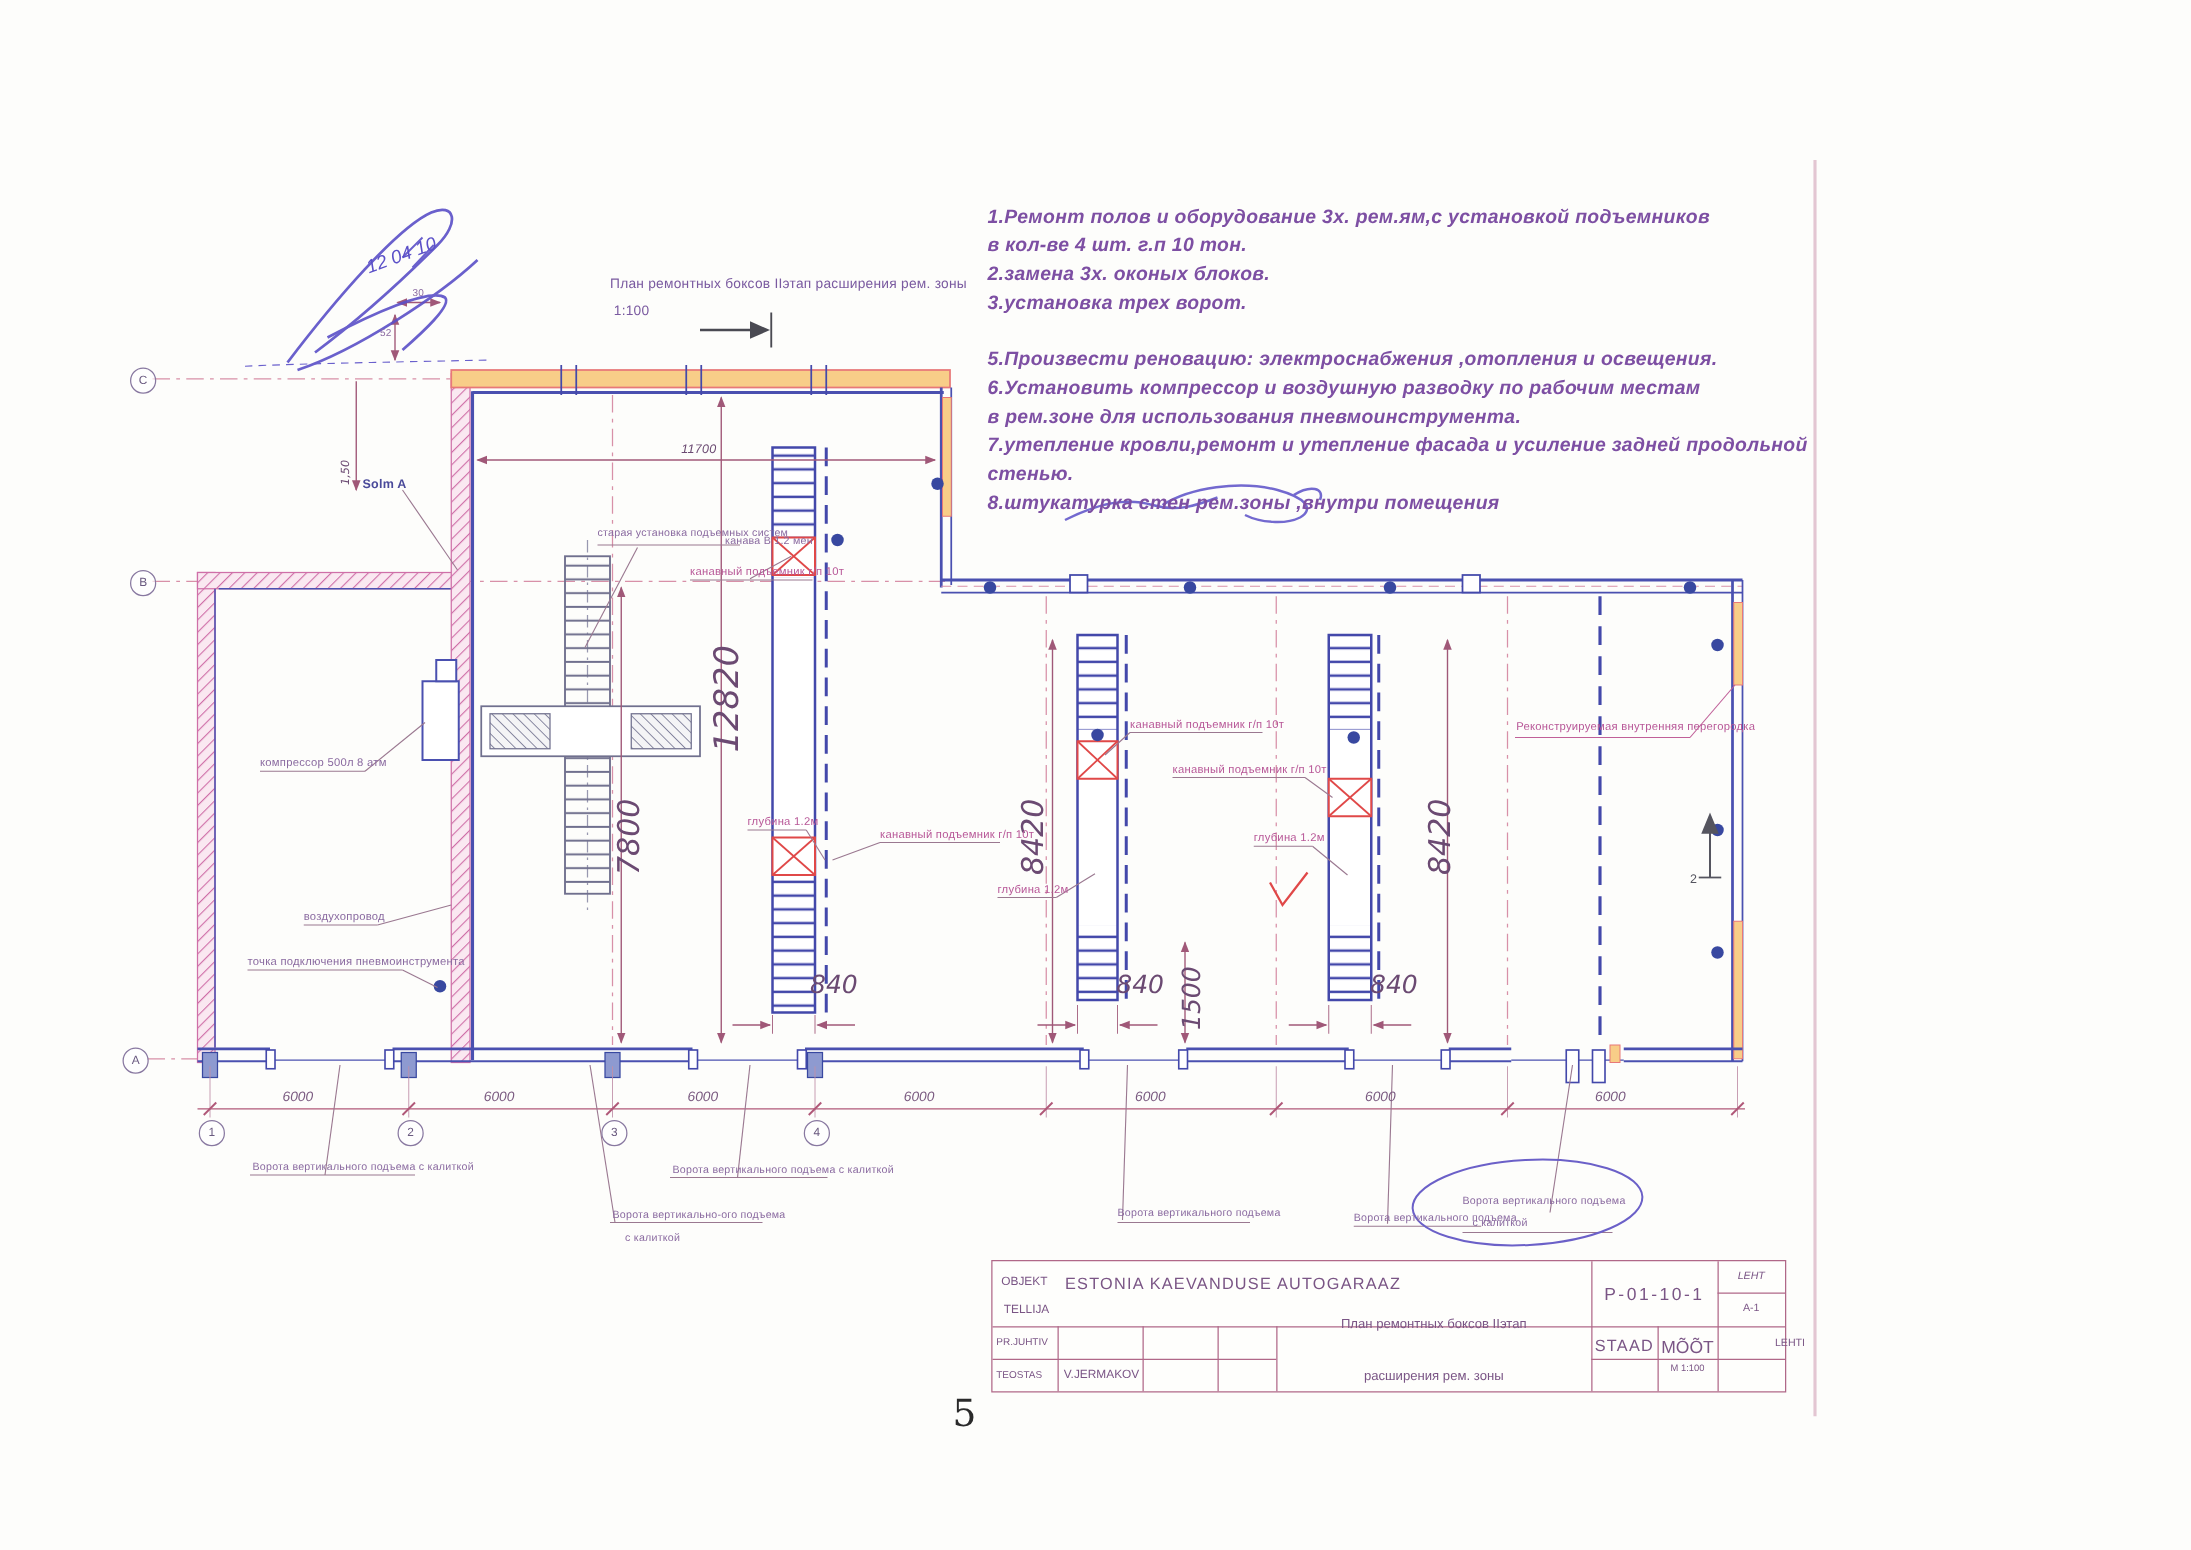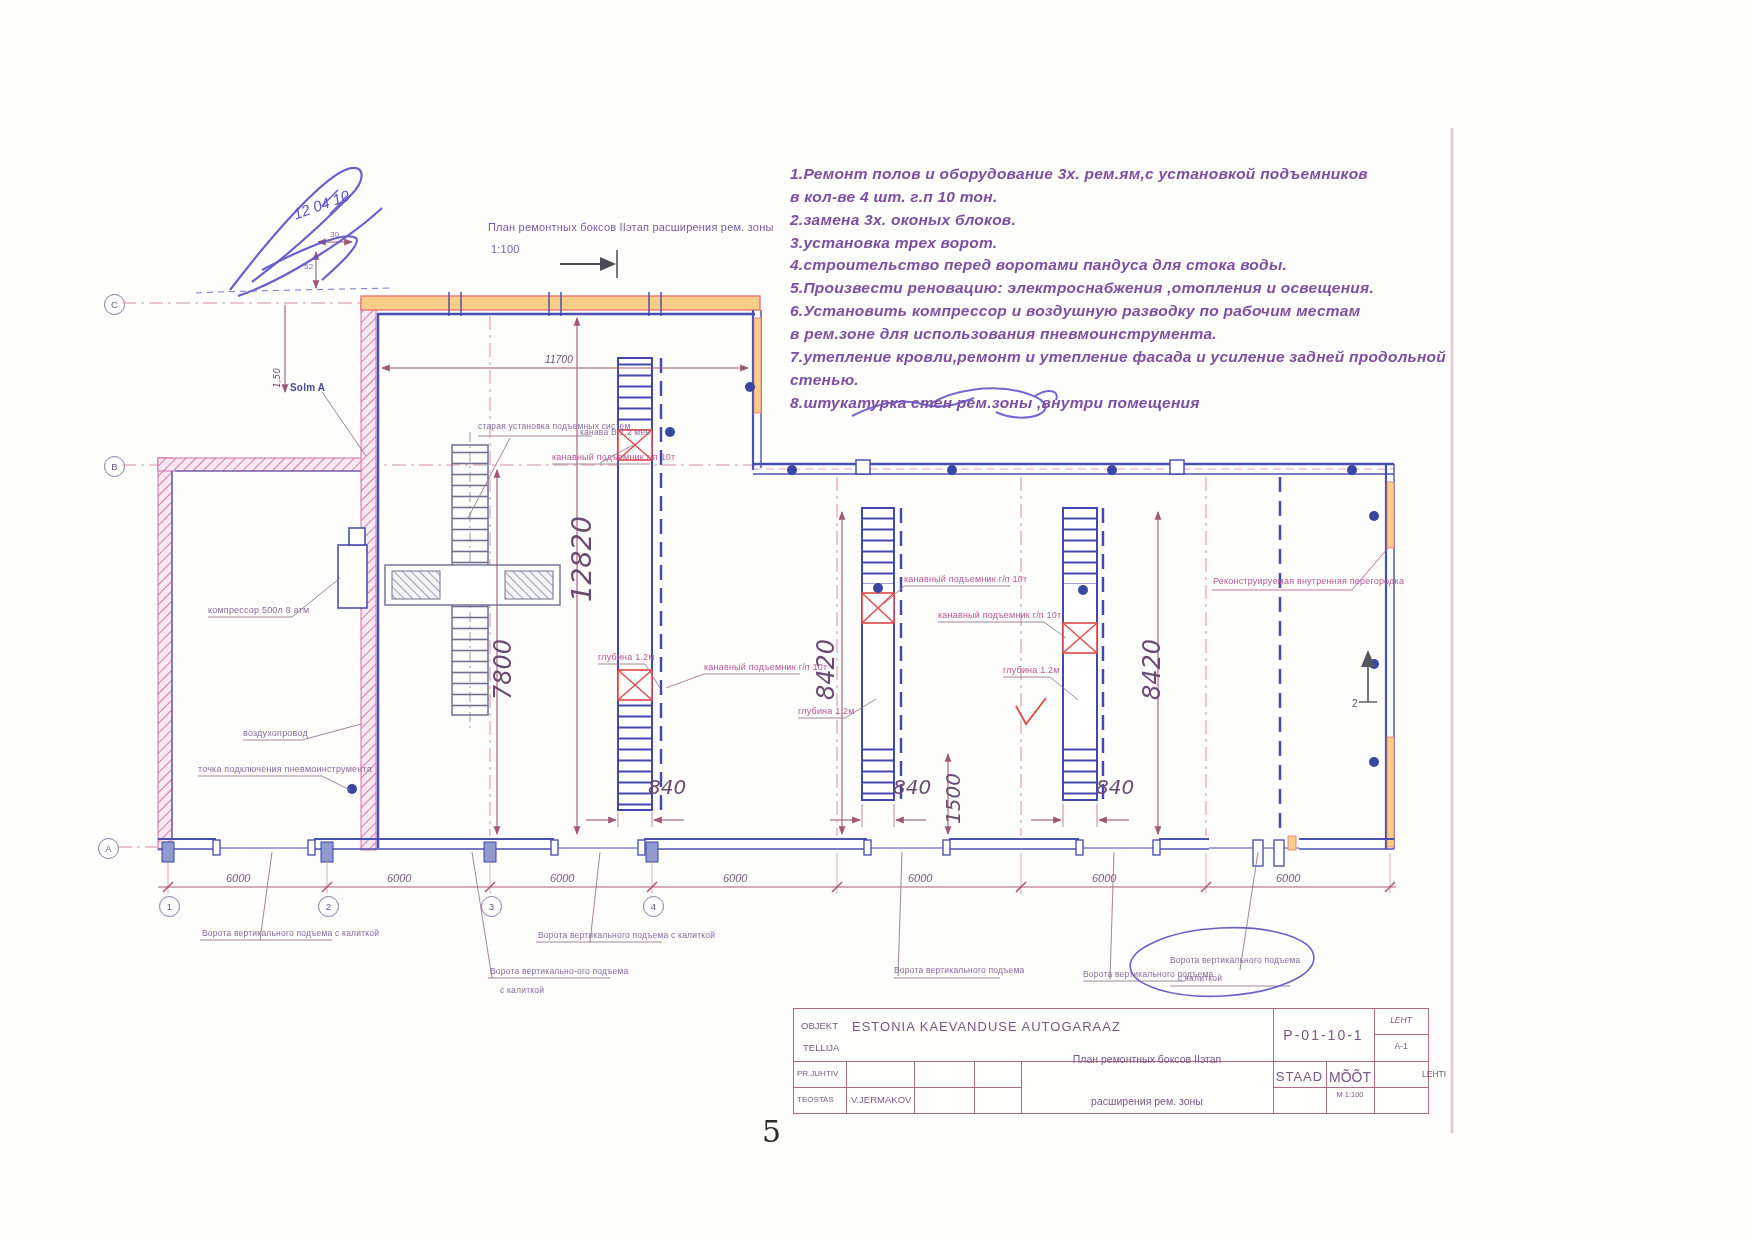--- a/index.html
+++ b/index.html
@@ -311,21 +311,20 @@
   <ellipse cx="1222" cy="962" rx="92" ry="34" fill="none" stroke="#6b60c8" stroke-width="1.6" transform="rotate(-3 1222 962)"></ellipse>
 </svg>
 
 <div class="lab" style="left:488px;top:221px;font-size:11px;color:#7a5aa0;">План ремонтных боксов IIэтап расширения рем. зоны</div>
 <div class="lab" style="left:491px;top:243px;font-size:11px;color:#7a5aa0;">1:100</div>
 
 <div class="note-line" style="top:165px;">1.Ремонт полов и оборудование 3х. рем.ям,с установкой подъемников</div>
 <div class="note-line" style="top:188px;">в кол-ве 4 шт. г.п 10 тон.</div>
 <div class="note-line" style="top:211px;"> 2.замена 3х. оконых блоков.</div>
 <div class="note-line" style="top:234px;">3.установка трех ворот.</div>
-<div class="note-line" style="top:256px;">4.строительство перед воротами пандуса для стока воды.</div>
 <div class="note-line" style="top:279px;">5.Произвести реновацию: электроснабжения ,отопления и  освещения.</div>
 <div class="note-line" style="top:302px;">6.Установить компрессор и воздушную разводку по рабочим местам</div>
 <div class="note-line" style="top:325px;">в рем.зоне для использования пневмоинструмента.</div>
 <div class="note-line" style="top:348px;">7.утепление кровли,ремонт и утепление фасада и усиление задней продольной</div>
 <div class="note-line" style="top:371px;">стенью.</div>
 <div class="note-line" style="top:394px;">8.штукатурка стен рем.зоны ,внутри помещения</div>
 
 <div class="hw" style="left:292px;top:196px;font-size:15px;transform:rotate(-20deg);">12 04 10</div>
 
 <div class="bub" style="left:104px;top:294px;">C</div>
@@ -403,18 +402,18 @@
   <div class="tb" style="left:3px;top:86px;font-size:8px;">TEOSTAS</div>
   <div class="tb" style="left:57px;top:85px;font-size:9.5px;">V.JERMAKOV</div>
   <div class="tb" style="left:240px;top:44px;width:226px;text-align:center;font-size:10.5px;">План ремонтных боксов IIэтап</div>
   <div class="tb" style="left:240px;top:86px;width:226px;text-align:center;font-size:10.5px;">расширения рем. зоны</div>
   <div class="tb" style="left:479px;top:18px;width:101px;text-align:center;font-size:14px;letter-spacing:2px;">P-01-10-1</div>
   <div class="tb" style="left:479px;top:60px;width:53px;text-align:center;font-size:13px;letter-spacing:1px;">STAAD</div>
   <div class="tb" style="left:532px;top:60px;width:48px;text-align:center;font-size:14px;">MÕÕT</div>
   <div class="tb" style="left:532px;top:81px;width:48px;text-align:center;font-size:7.5px;">M 1:100</div>
   <div class="tb" style="left:580px;top:6px;width:54px;text-align:center;font-size:8.5px;font-style:italic;">LEHT</div>
   <div class="tb" style="left:580px;top:32px;width:54px;text-align:center;font-size:8.5px;">A-1</div>
-  <div class="tb" style="left:580px;top:60px;width:54px;text-align:left;font-size:8.5px;padding-left:48px;">LEHTI</div>
+  <div class="tb" style="left:548px;top:60px;width:54px;text-align:right;font-size:8.5px;padding-left:48px;">LEHTI</div>
 </div>
 
 <div class="pagenum">5</div>
 
 </div>
 
 </body></html>

